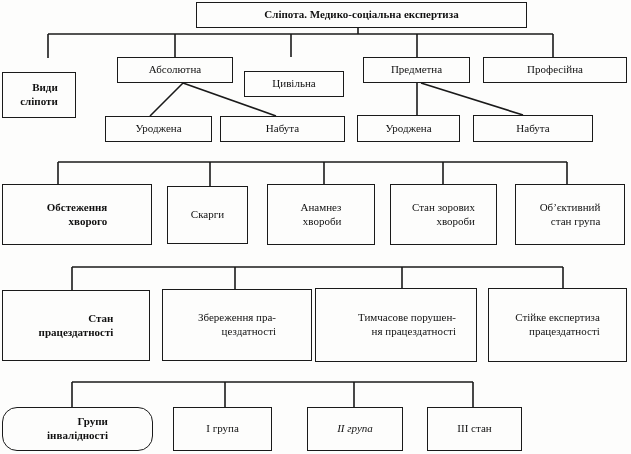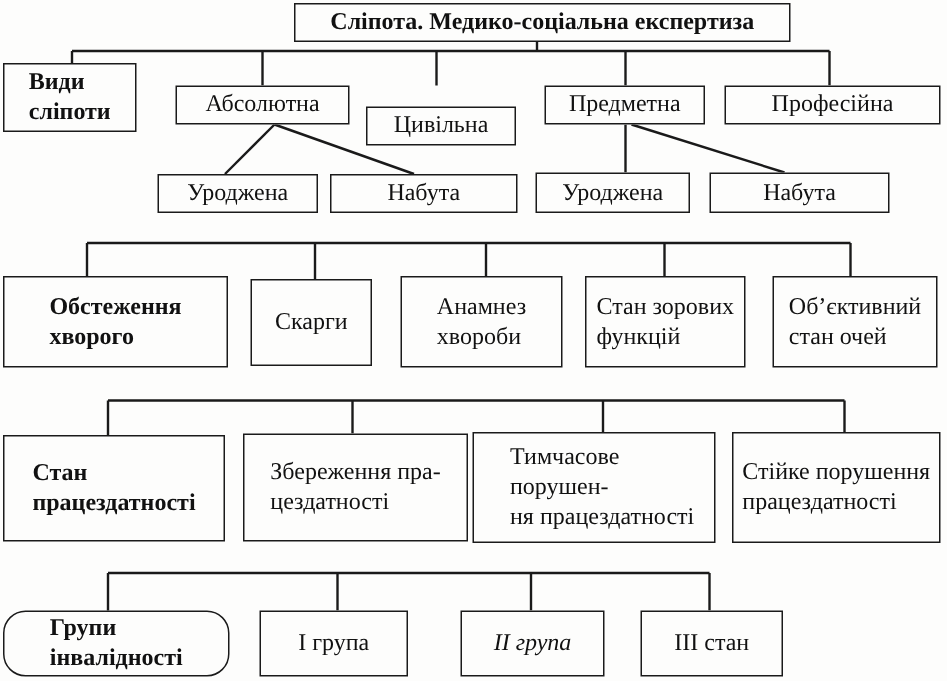--- a/index.html
+++ b/index.html
@@ -26,30 +26,30 @@
     stroke-width: 1.6;
   }
   .node {
     position: absolute;
     box-sizing: border-box;
     border: 1.6px solid #1a1a1a;
     background: #fdfdfc;
     display: flex;
     align-items: center;
     justify-content: center;
-    text-align: left;
-    font-size: 16px;
+    text-align: right;
+    font-size: 11px;
     line-height: 1.25;
     white-space: pre-line;
     padding: 1px 2px;
   }
   .bold { font-weight: bold; }
 
   #n-title        { left:196px; top:2px;   width:331px; height:26px; }
-  #n-vydy         { left:2px;   top:42px;  width:89px;  height:46px; }
+  #n-vydy         { left:2px;   top:72px;  width:74px;  height:46px; }
   #n-absolutna    { left:117px; top:57px;  width:116px; height:26px; }
   #n-tsyvilna     { left:244px; top:57px;  width:100px; height:26px;margin-top:14px; }
   #n-predmetna    { left:363px; top:57px;  width:107px; height:26px; }
   #n-profesiina   { left:483px; top:57px;  width:144px; height:26px; }
   #n-urodzhena1   { left:105px; top:116px; width:107px; height:26px; }
   #n-nabuta1      { left:220px; top:116px; width:125px; height:26px; }
   #n-urodzhena2   { left:357px; top:115px; width:103px; height:27px; }
   #n-nabuta2      { left:473px; top:115px; width:120px; height:27px; }
   #n-obstezhennia { left:2px;   top:184px; width:150px; height:61px; }
   #n-skarhy       { left:167px; top:186px; width:81px;  height:58px; }
@@ -120,31 +120,31 @@
   <div class="node" id="n-nabuta1">Набута</div>
   <div class="node" id="n-urodzhena2">Уроджена</div>
   <div class="node" id="n-nabuta2">Набута</div>
 
   <div class="node" id="n-skarhy">Скарги</div>
   <div class="node bold" id="n-obstezhennia">Обстеження
 хворого</div>
   <div class="node" id="n-anamnez">Анамнез
 хвороби</div>
   <div class="node" id="n-stanzor">Стан зорових
-функцій</div>
+хвороби</div>
   <div class="node" id="n-obiekt">Об’єктивний
-стан очей</div>
+стан група</div>
 
   <div class="node bold" id="n-stanprats">Стан
 працездатності</div>
   <div class="node" id="n-zberezh">Збереження пра-
 цездатності</div>
   <div class="node" id="n-tymchas">Тимчасове порушен-
 ня працездатності</div>
-  <div class="node" id="n-stiike">Стійке порушення
+  <div class="node" id="n-stiike">Стійке експертиза
 працездатності</div>
 
   <div class="node bold" id="n-hrupy">Групи
 інвалідності</div>
   <div class="node" id="n-hrupa1">І група</div>
   <div class="node" id="n-hrupa2">ІІ група</div>
   <div class="node" id="n-hrupa3">ІІІ стан</div>
 
 </div>
 

